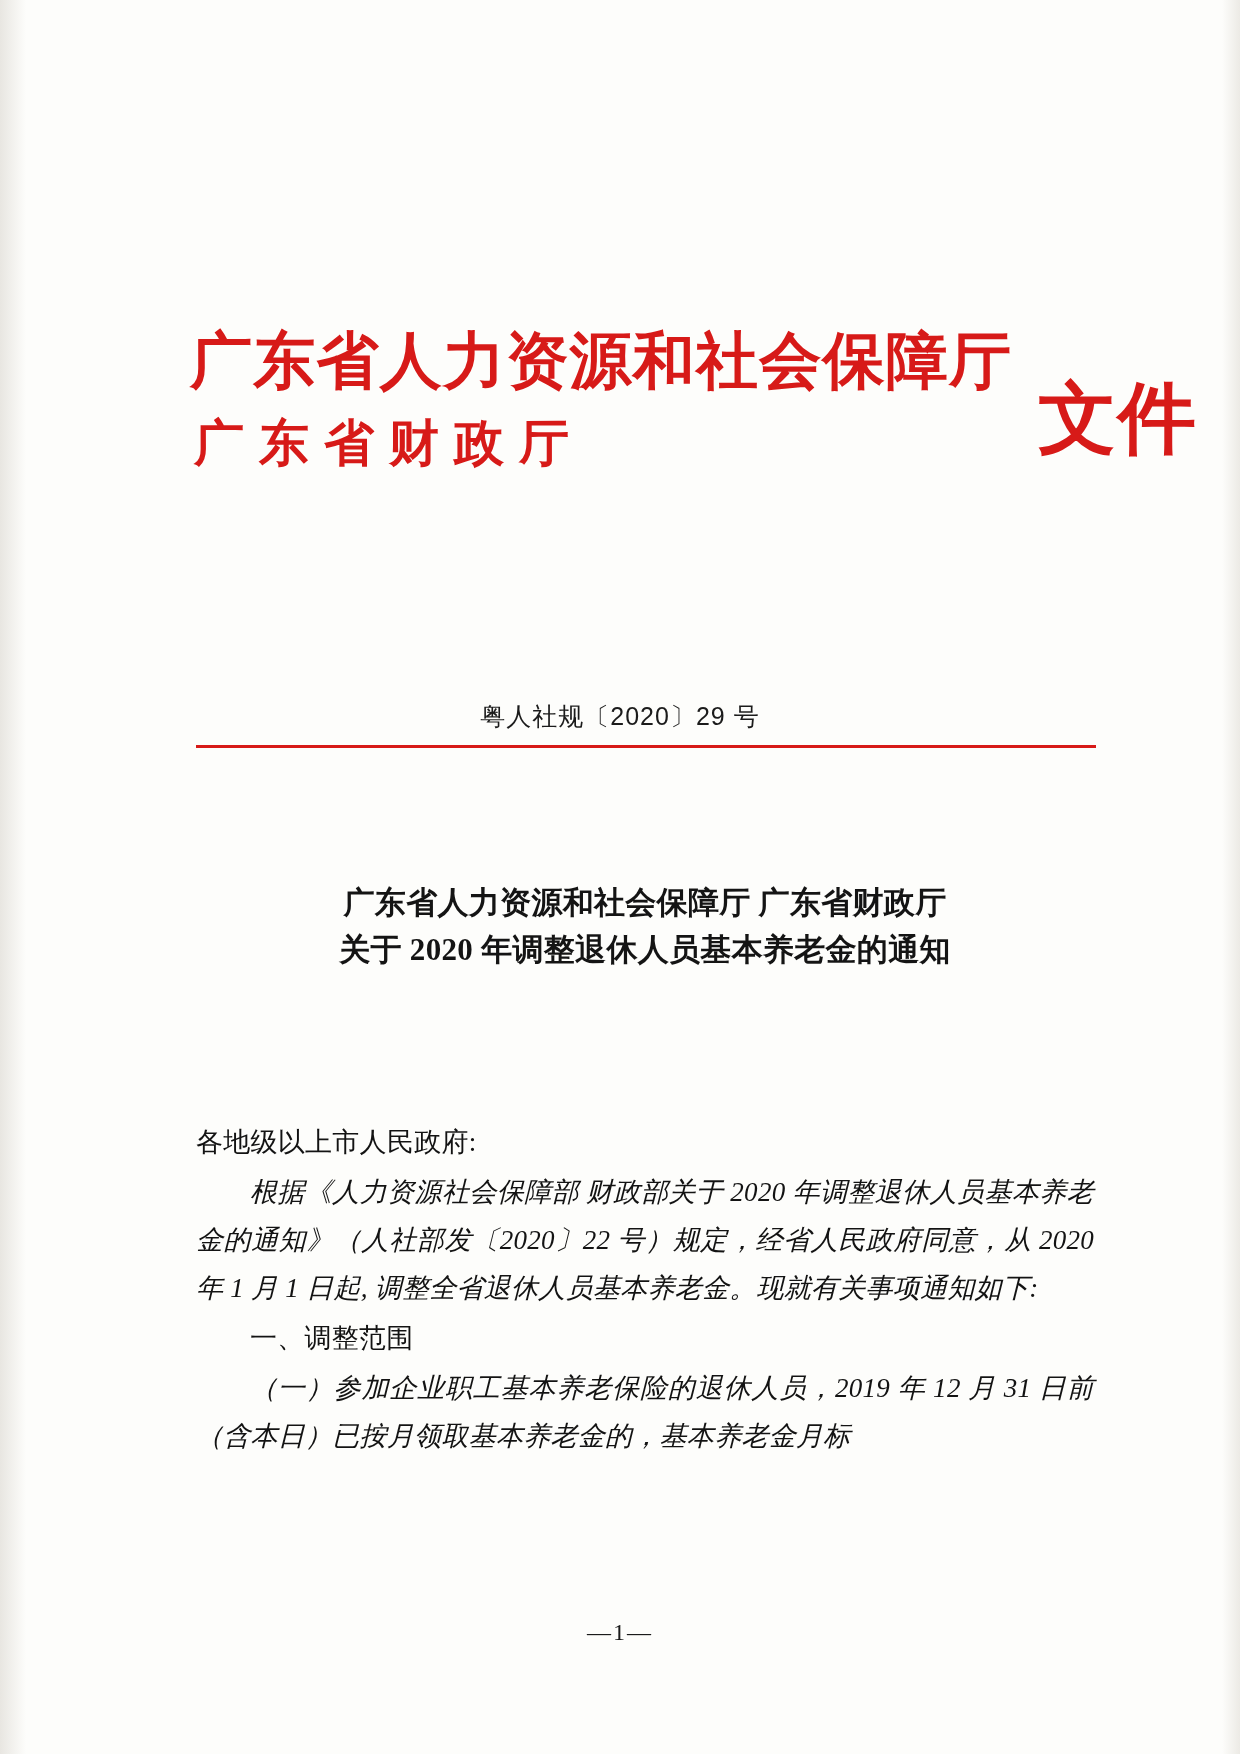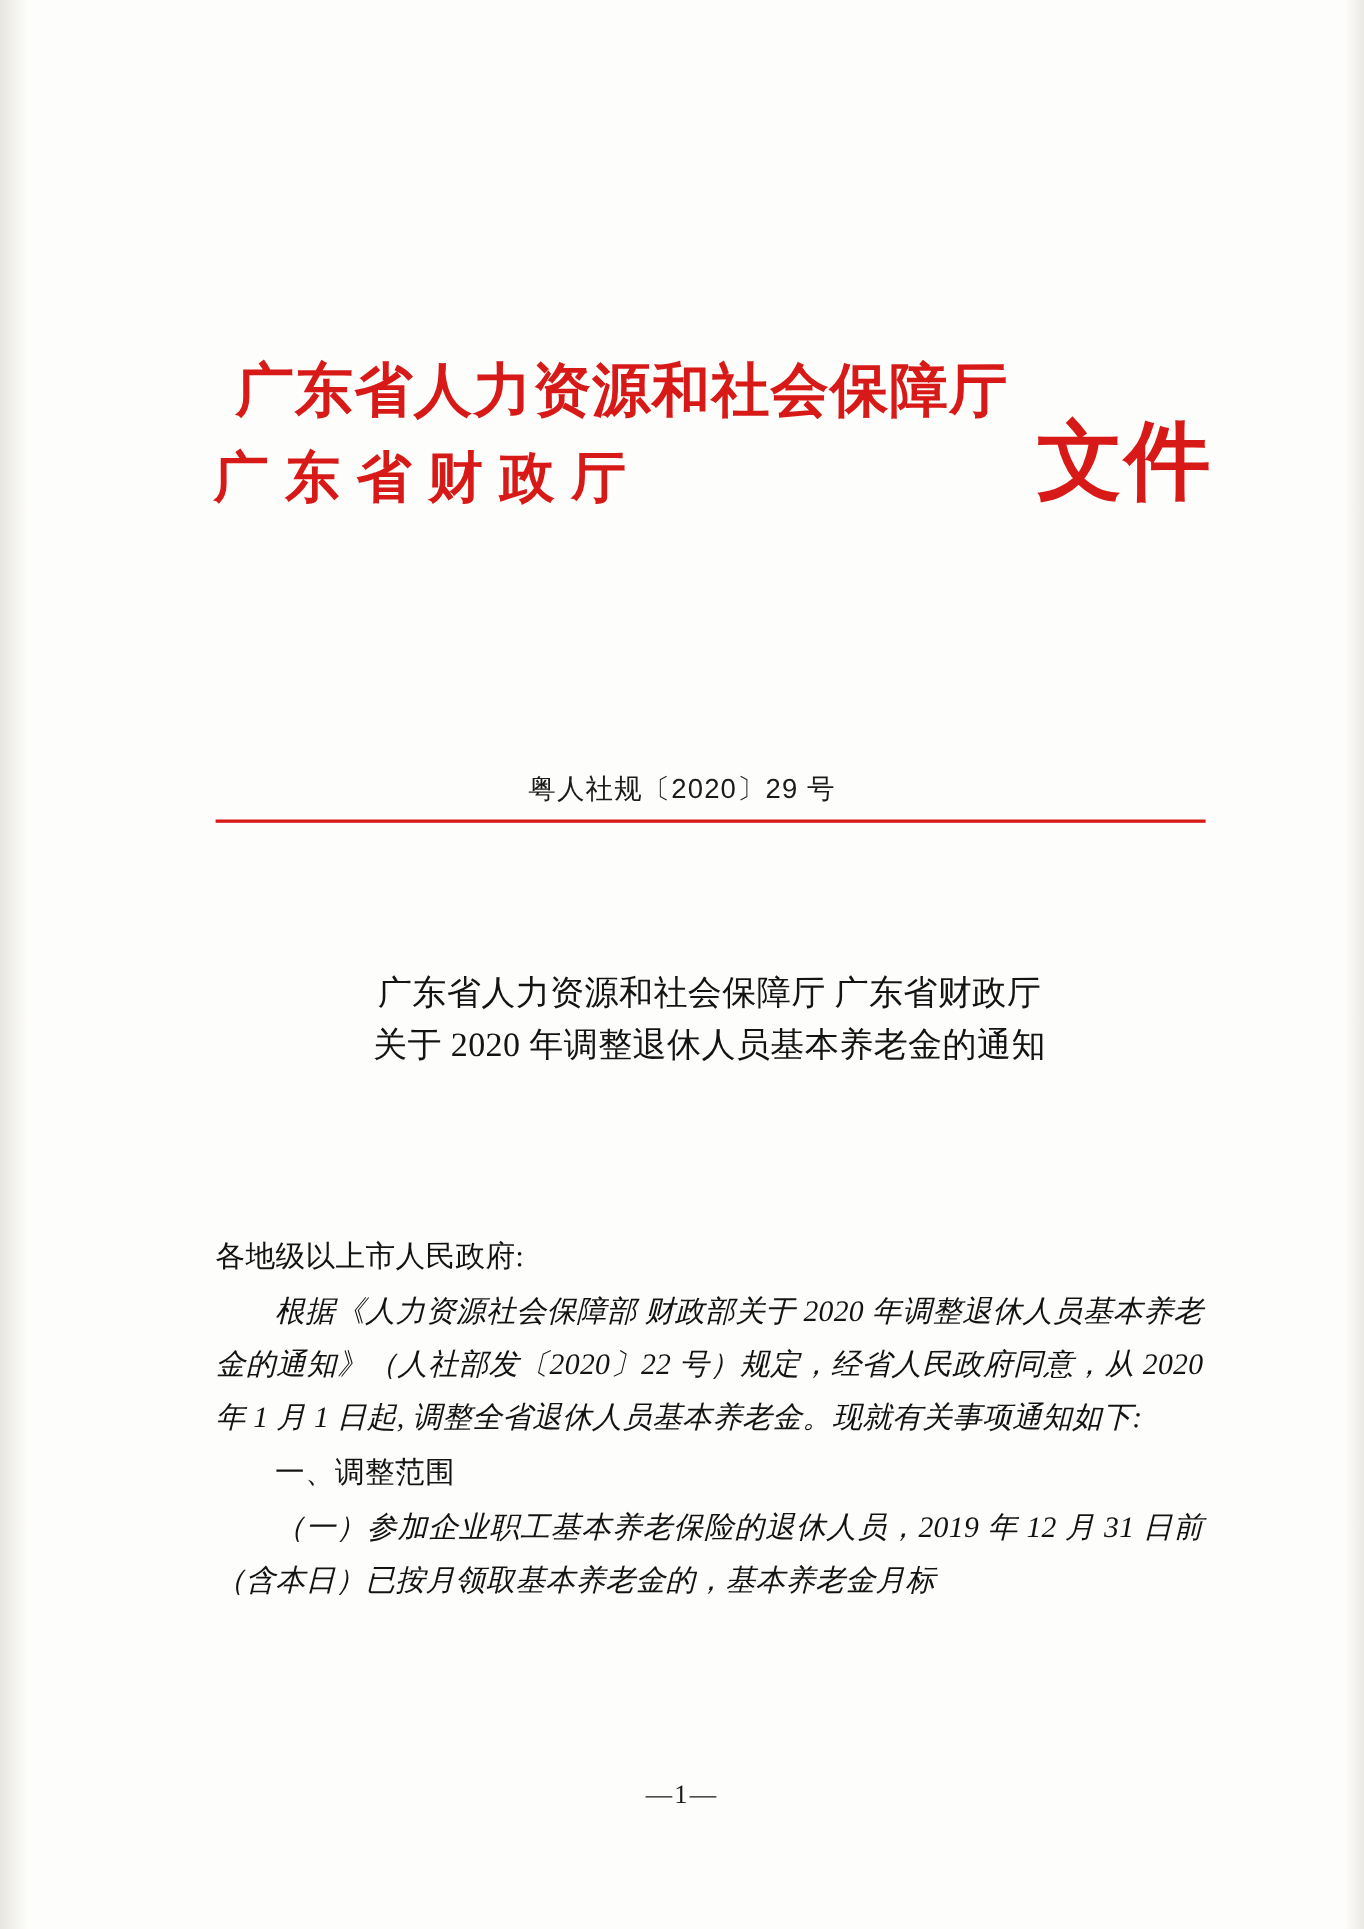--- a/index.html
+++ b/index.html
@@ -51,22 +51,21 @@
   }
   .org-line1, .org-line2 {
     color: #d71a18;
     font-family: "Liberation Serif", "DejaVu Serif", serif;
     font-weight: bold;
     letter-spacing: 0.02em;
     white-space: nowrap;
     line-height: 1.0;
   }
   .org-line1 {
-    font-size: 53px;
-    margin-left: 24px;
+    font-size: 62px;
   }
   .org-line2 {
     font-size: 50px;
     margin-top: 26px;
     letter-spacing: 0.30em;
     padding-left: 4px;
   }
   .doc-word {
     color: #d71a18;
     font-family: Liberation Serif, serif;
@@ -99,21 +98,21 @@
     height: 3px;
     background: #d71a18;
   }
 
   .title {
     position: absolute;
     left: 180px;
     width: 930px;
     top: 880px;
     text-align: center;
-    font-weight: normal;
+    font-weight: bold;
     font-size: 31px;
     line-height: 1.5;
     color: #141414;
     letter-spacing: 0.01em;
   }
   .title .t-line { display: block; white-space: nowrap; }
 
   .body {
     position: absolute;
     left: 196px;

